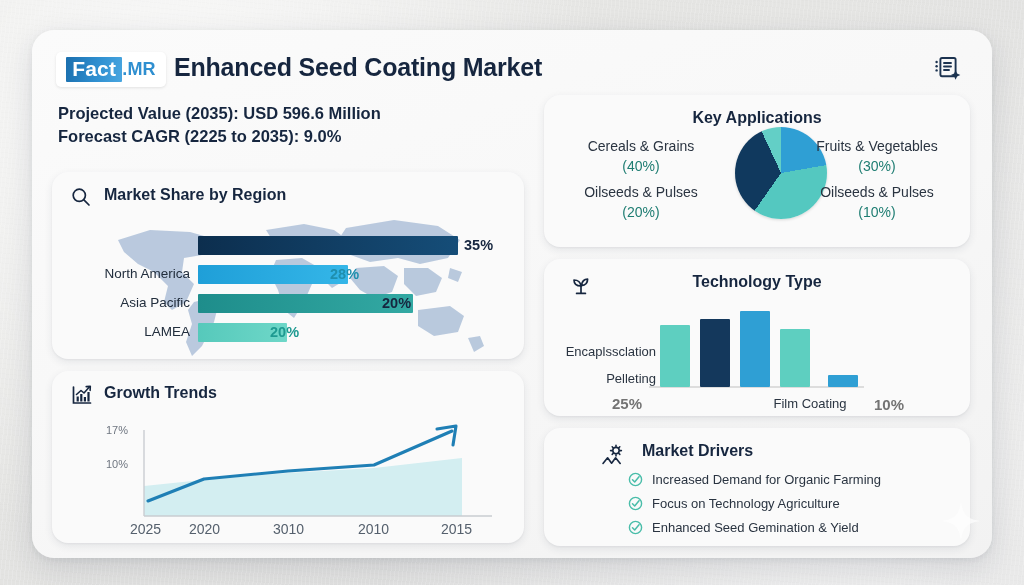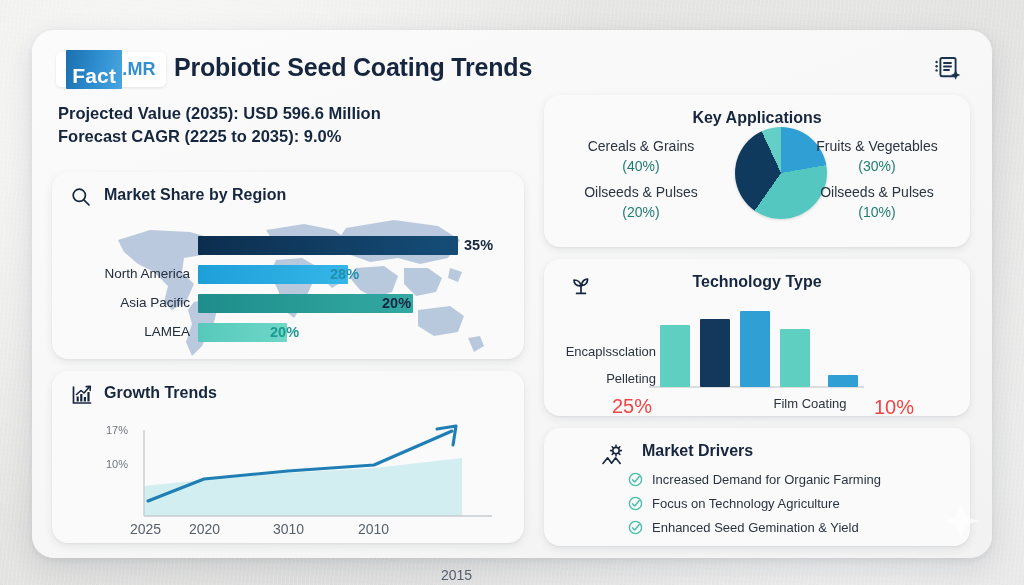--- a/index.html
+++ b/index.html
@@ -44,21 +44,21 @@
     background: #ffffff;
     border-radius: 5px;
     box-shadow: 0 1px 3px rgba(0,0,0,.10);
     display: flex; align-items: center; justify-content: center;
   }
   .logo-fact {
     background: linear-gradient(100deg,#1b6fae 0%, #2f8fd0 55%, #49a6e0 100%);
     color: #ffffff;
     font-size: 21px; font-weight: 700;
     letter-spacing: .2px;
-    padding: 15px 6px 2px 6px;
+    padding: 1px 6px 2px 6px;
     line-height: 1.05;
     border-radius: 1px;
   }
   .logo-mr {
     color: #2f8fd0;
     font-size: 18px; font-weight: 700;
     letter-spacing: .2px;
     margin-left: 0;
   }
   #main-title {
@@ -120,21 +120,21 @@
     position: absolute; width: 150px; text-align: center;
     font-size: 14px; color: #2a3441; line-height: 1.42;
   }
   .pie-pct { color: #1e7d72; margin-top: 25px; }
 
   
   #tech-plot { position: absolute; left: 0; top: 36px; width: 426px; height: 121px; }
   .tbar { position: absolute; bottom: 29px; border-radius: 1px; }
   #tech-axis { position: absolute; left: 105px; bottom: 28px; width: 215px; height: 2px; background: #dddddd; }
   .tlabel { position: absolute; font-size: 13px; color: #2a3441; text-align: right; }
-  .tvalue { position: absolute; font-size: 20px; font-weight: 400; color: #ef4444; }
+  .tvalue { position: absolute; font-size: 15px; font-weight: 700; color: #737373; }
 
   
   .driver-row {
     position: absolute; left: 84px;
     font-size: 13px; color: #2a3441;
     display: flex; align-items: center; gap: 9px;
   }
   .check-ic { width: 15px; height: 15px; flex: 0 0 15px; }
 
   #sparkle { position: absolute; right: 8px; bottom: 10px; opacity: .75; }
@@ -145,21 +145,21 @@
 <div id="stage">
   <div id="grain"></div>
 
   <div id="shell">
 
     <div id="logo-badge">
       <span class="logo-fact">Fact</span>
         <span class="logo-mr">.MR</span>
     </div>
 
-    <div id="main-title">Probiotic Seed Coating Trends</div>
+    <div id="main-title">Enhanced Seed Coating Market</div>
 
     <div id="stat-lines">
       <div>Projected Value (2035): USD 596.6 Million</div>
       <div>Forecast CAGR (2225 to 2035): 9.0%</div>
     </div>
 
     <div id="report-icon">
       <svg width="34" height="34" viewBox="0 0 34 34">
         <g fill="none" stroke="#1c3350" stroke-width="1.9" stroke-linecap="round" stroke-linejoin="round">
           <path d="M12 6 h12 a1.6 1.6 0 0 1 1.6 1.6 v15 a1.6 1.6 0 0 1 -1.6 1.6 h-12 a1.6 1.6 0 0 1 -1.6 -1.6 v-15 a1.6 1.6 0 0 1 1.6 -1.6 z"></path>
@@ -246,21 +246,21 @@
           <path d="M385 14 L404 11 L401 30" fill="none" stroke="#1f7fb5" stroke-width="3.1" stroke-linecap="round" stroke-linejoin="round"></path>
         </svg>
 
         <div class="gtick" style="left:54px; top:9px;">17%</div>
         <div class="gtick" style="left:54px; top:43px;">10%</div>
 
         <div class="gxtick" style="left:78px; top:106px;">2025</div>
         <div class="gxtick" style="left:137px; top:106px;">2020</div>
         <div class="gxtick" style="left:221px; top:106px;">3010</div>
         <div class="gxtick" style="left:306px; top:106px;">2010</div>
-        <div class="gxtick" style="left:389px; top:106px;margin-top:46px;">2015</div>
+        <div class="gxtick" style="left:389px; top:106px;">2015</div>
       </div>
     </div>
 
     <div class="card" id="card-apps">
       <div class="card-title" style="left:0; top:14px; width:426px; text-align:center;">Key Applications</div>
 
       <div id="pie" style="background: conic-gradient(
               #2f9fd4 0deg 80deg,
               #54c8c0 80deg 215deg,
               #10395e 215deg 335deg,

